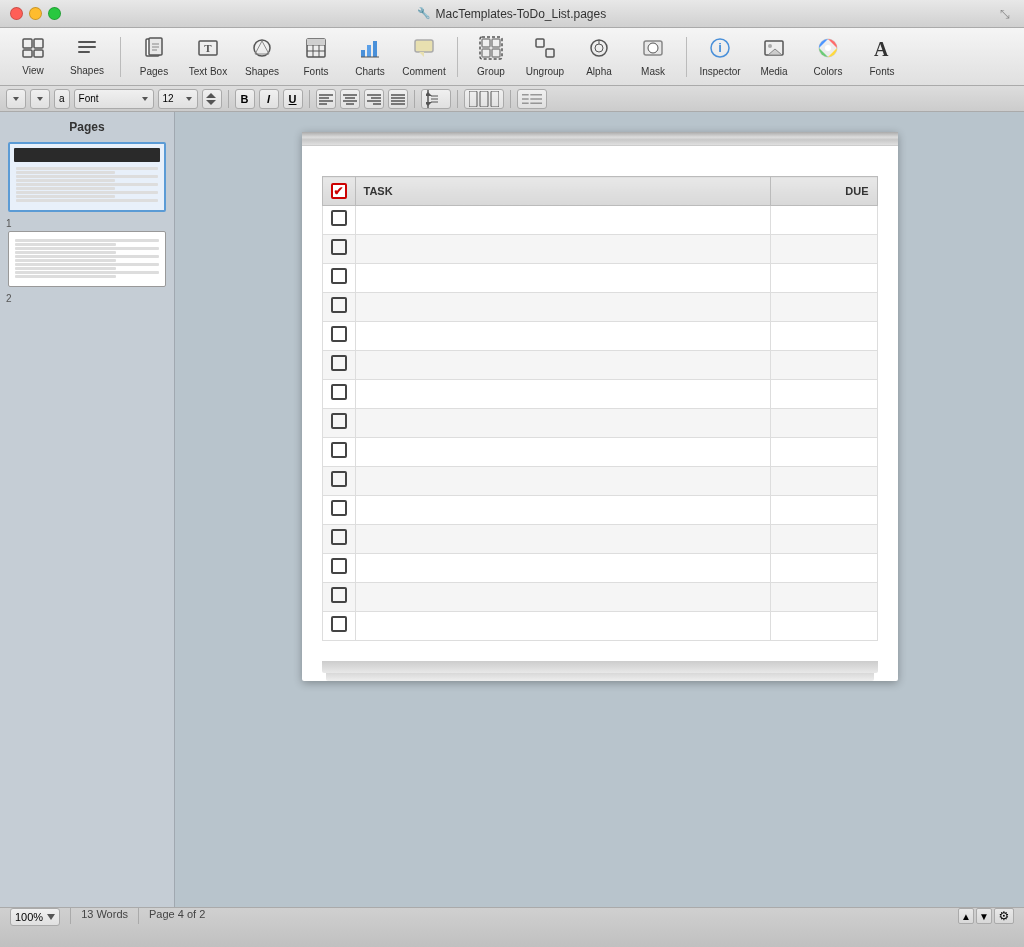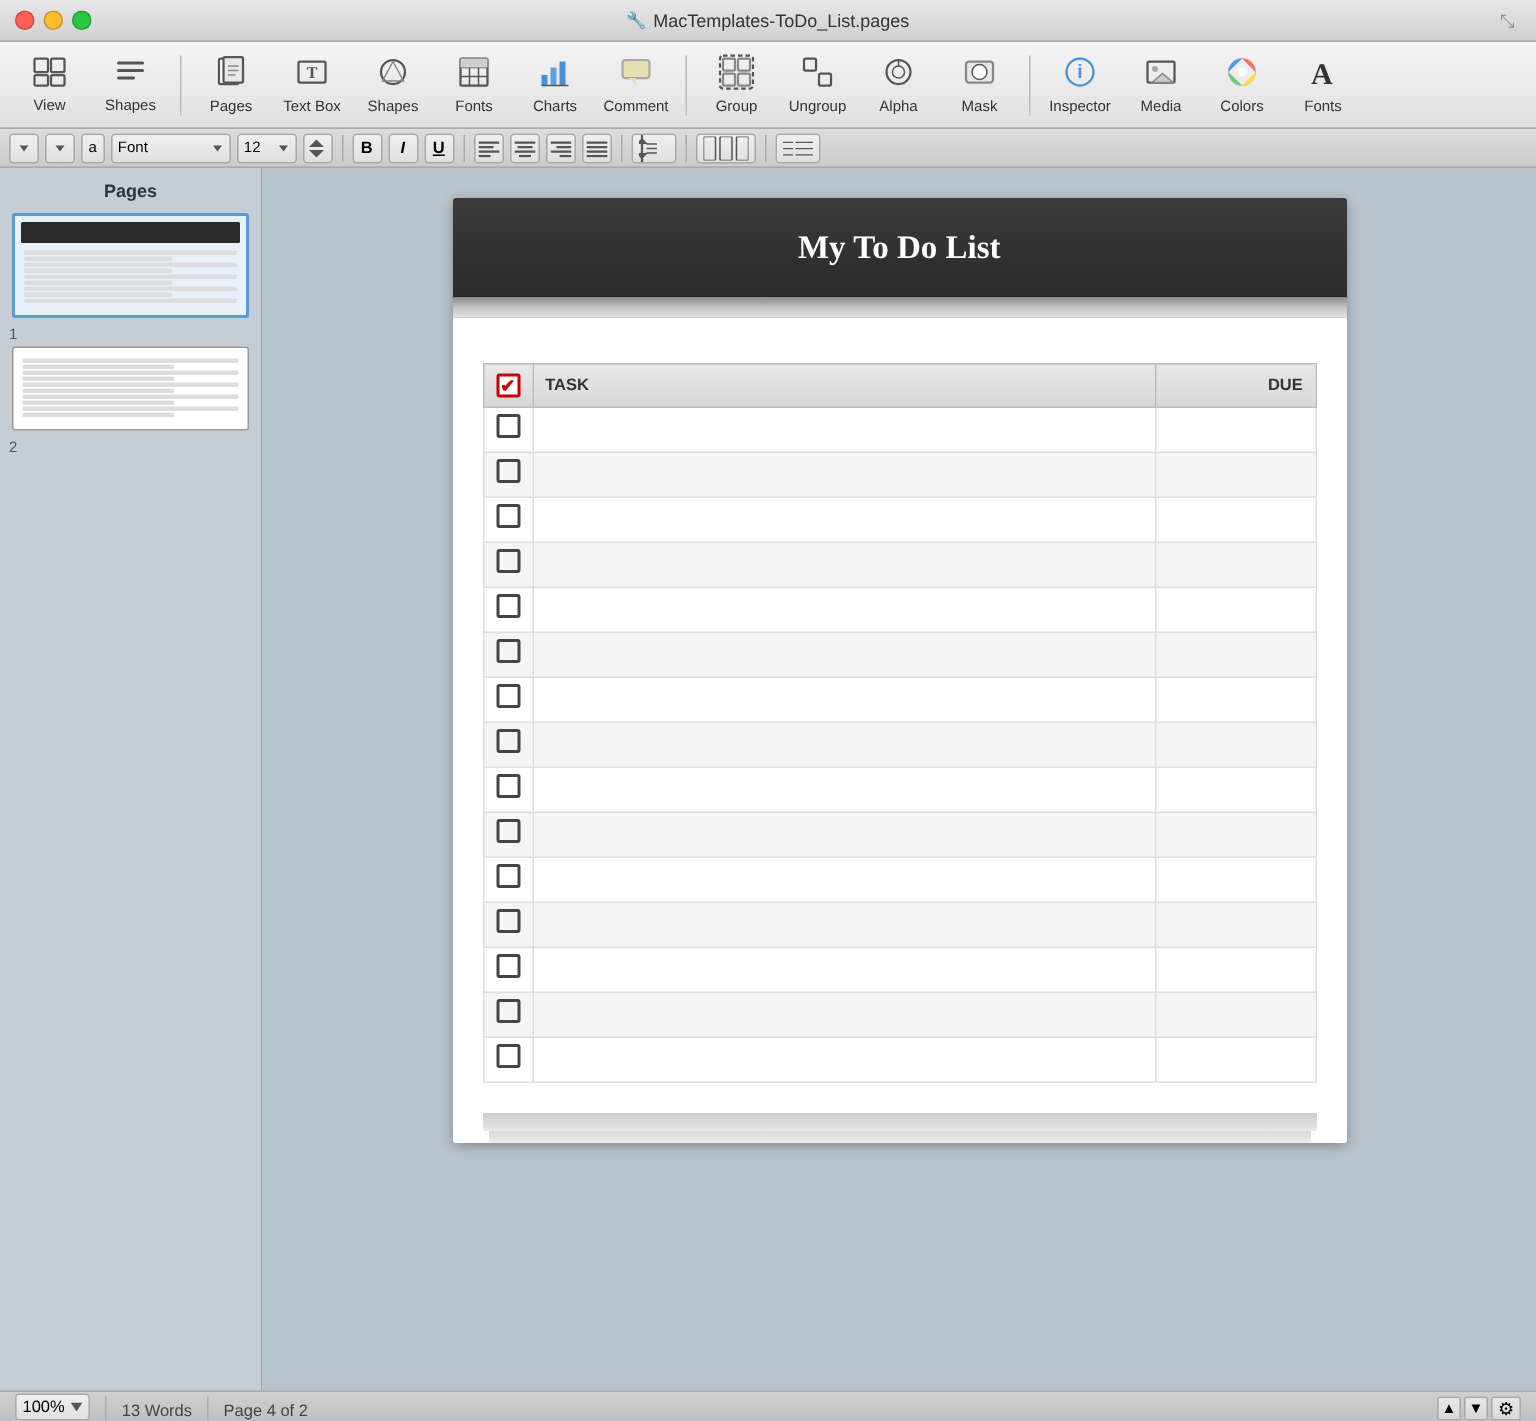--- a/index.html
+++ b/index.html
@@ -312,25 +312,25 @@
     }
     .notes-main {
       flex: 1;
       background: white;
       border: 1px solid #ccc;
       border-left: none;
     }
 
     
     .status-bar {
-      height: 20px;
+      height: 40px;
       background: linear-gradient(to bottom, #d0d0d0, #c0c0c0);
       border-top: 1px solid #aaa;
       display: flex;
-      align-items: flex-end;
+      align-items: flex-start;
       padding: 0 10px;
       gap: 10px;
     }
     .status-item {
       font-size: 11px;
       color: #444;
     }
     .status-separator {
       width: 1px;
       height: 16px;
@@ -720,23 +720,20 @@
         </div>
       </div>
     </div>
     <div class="page-number">2</div>
   </div>
 
   <div class="canvas-area">
 
     <div class="document-page">
 
-      <div class="todo-header">
-        <div class="todo-title">My To Do List</div>
-      </div>
       <div style="height:14px; background: linear-gradient(to bottom, #aaa 0%, #ddd 40%, #c8c8c8 60%, #e0e0e0 100%); border-bottom: 1px solid #ccc;"></div>
 
       <div class="todo-body">
         <table class="todo-table">
           <thead>
             <tr>
               <th style="width:32px; text-align:center;">
                 <span class="checkbox-checked">✔</span>
               </th>
               <th class="task-col">TASK</th>

